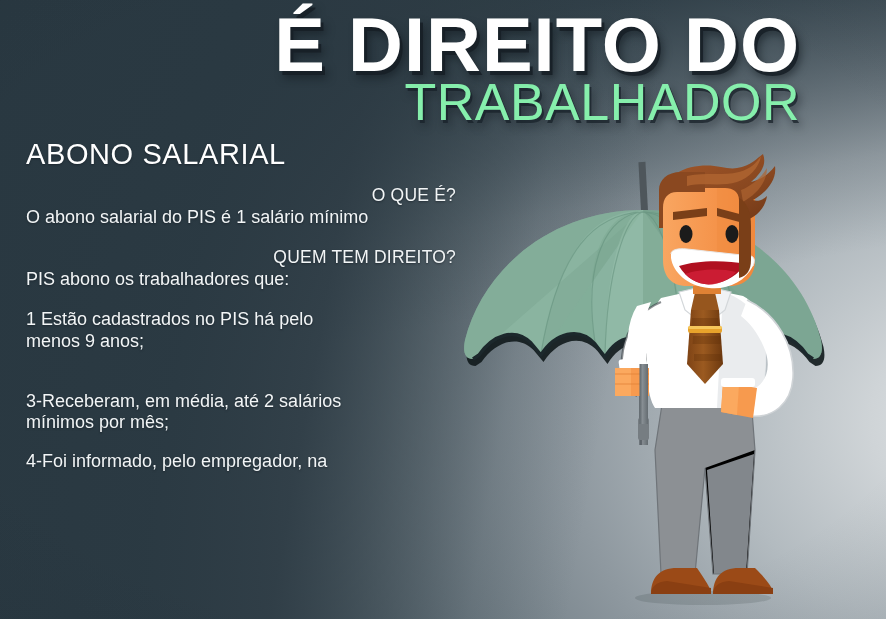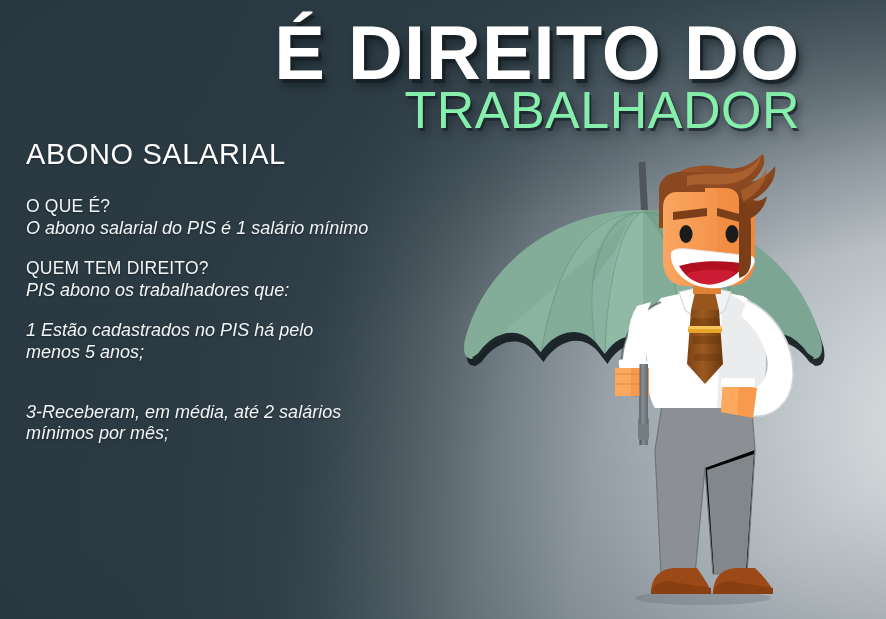--- a/index.html
+++ b/index.html
@@ -52,21 +52,21 @@
   .bg-vignette {
     position:absolute; inset:0;
     background:radial-gradient(130% 120% at 50% 48%,
       rgba(0,0,0,0) 45%,
       rgba(25,36,44,0.18) 78%,
       rgba(22,32,40,0.42) 100%);
   }
 
   
   #headline {
-    position:absolute; top:8px; left:0; width:822px;
+    position:absolute; top:0; left:0; width:822px;
     text-align:right;
     padding-right:22px;
     z-index:6;
   }
   .hl-main {
     display:block;
     font-family:"Liberation Sans Narrow","Liberation Sans",sans-serif;
     font-weight:bold;
     font-size:76px;
     line-height:0.97;
@@ -100,31 +100,31 @@
     z-index:7;
     color:#f2f5f6;
     text-shadow:0 1px 2px rgba(18,26,32,0.55);
   }
   .sec-title {
     font-size:29px;
     font-weight:normal;
     letter-spacing:0.6px;
     line-height:1.05;
     color:#ffffff;
-    margin-bottom:27px;
+    margin-bottom:16px;
   }
   .q-head {
     font-size:17.5px;
     letter-spacing:0.2px;
     line-height:1.22;
+    text-align:right;
   }
   .para {
     font-size:18px;
     line-height:1.2;
-    font-style:italic;
   }
   .blk { margin-bottom:0; }
   .gap { height:19px; }
   .gap-sm { height:17px; }
 
   
   #art {
     position:absolute;
     left:455px; top:150px;
     width:431px; height:469px;
@@ -160,36 +160,37 @@
 
     <div class="blk">
       <div class="q-head">QUEM TEM DIREITO?</div>
       <div class="para">PIS abono os trabalhadores que:</div>
     </div>
 
     <div class="gap"></div>
 
     <div class="blk">
       <div class="para">1   Estão cadastrados no PIS há pelo</div>
-      <div class="para">menos 5 anos;</div>
+      <div class="para">menos 9 anos;</div>
     </div>
 
     <div class="gap"></div>
 
 
     <div class="gap"></div>
 
     <div class="blk">
       <div class="para">3-Receberam, em média, até 2 salários</div>
       <div class="para">mínimos por mês;</div>
     </div>
 
     <div class="gap-sm"></div>
 
     <div class="blk">
+      <div class="para">4-Foi informado, pelo empregador, na</div>
     </div>
 
   </div>
 
   <div id="art">
     <svg viewBox="0 0 431 469" xmlns="http://www.w3.org/2000/svg">
       <defs>
         <linearGradient id="shaftG" x1="0" y1="0" x2="1" y2="0">
           <stop offset="0%" stop-color="#5e666b"></stop>
           <stop offset="35%" stop-color="#878e93"></stop>

